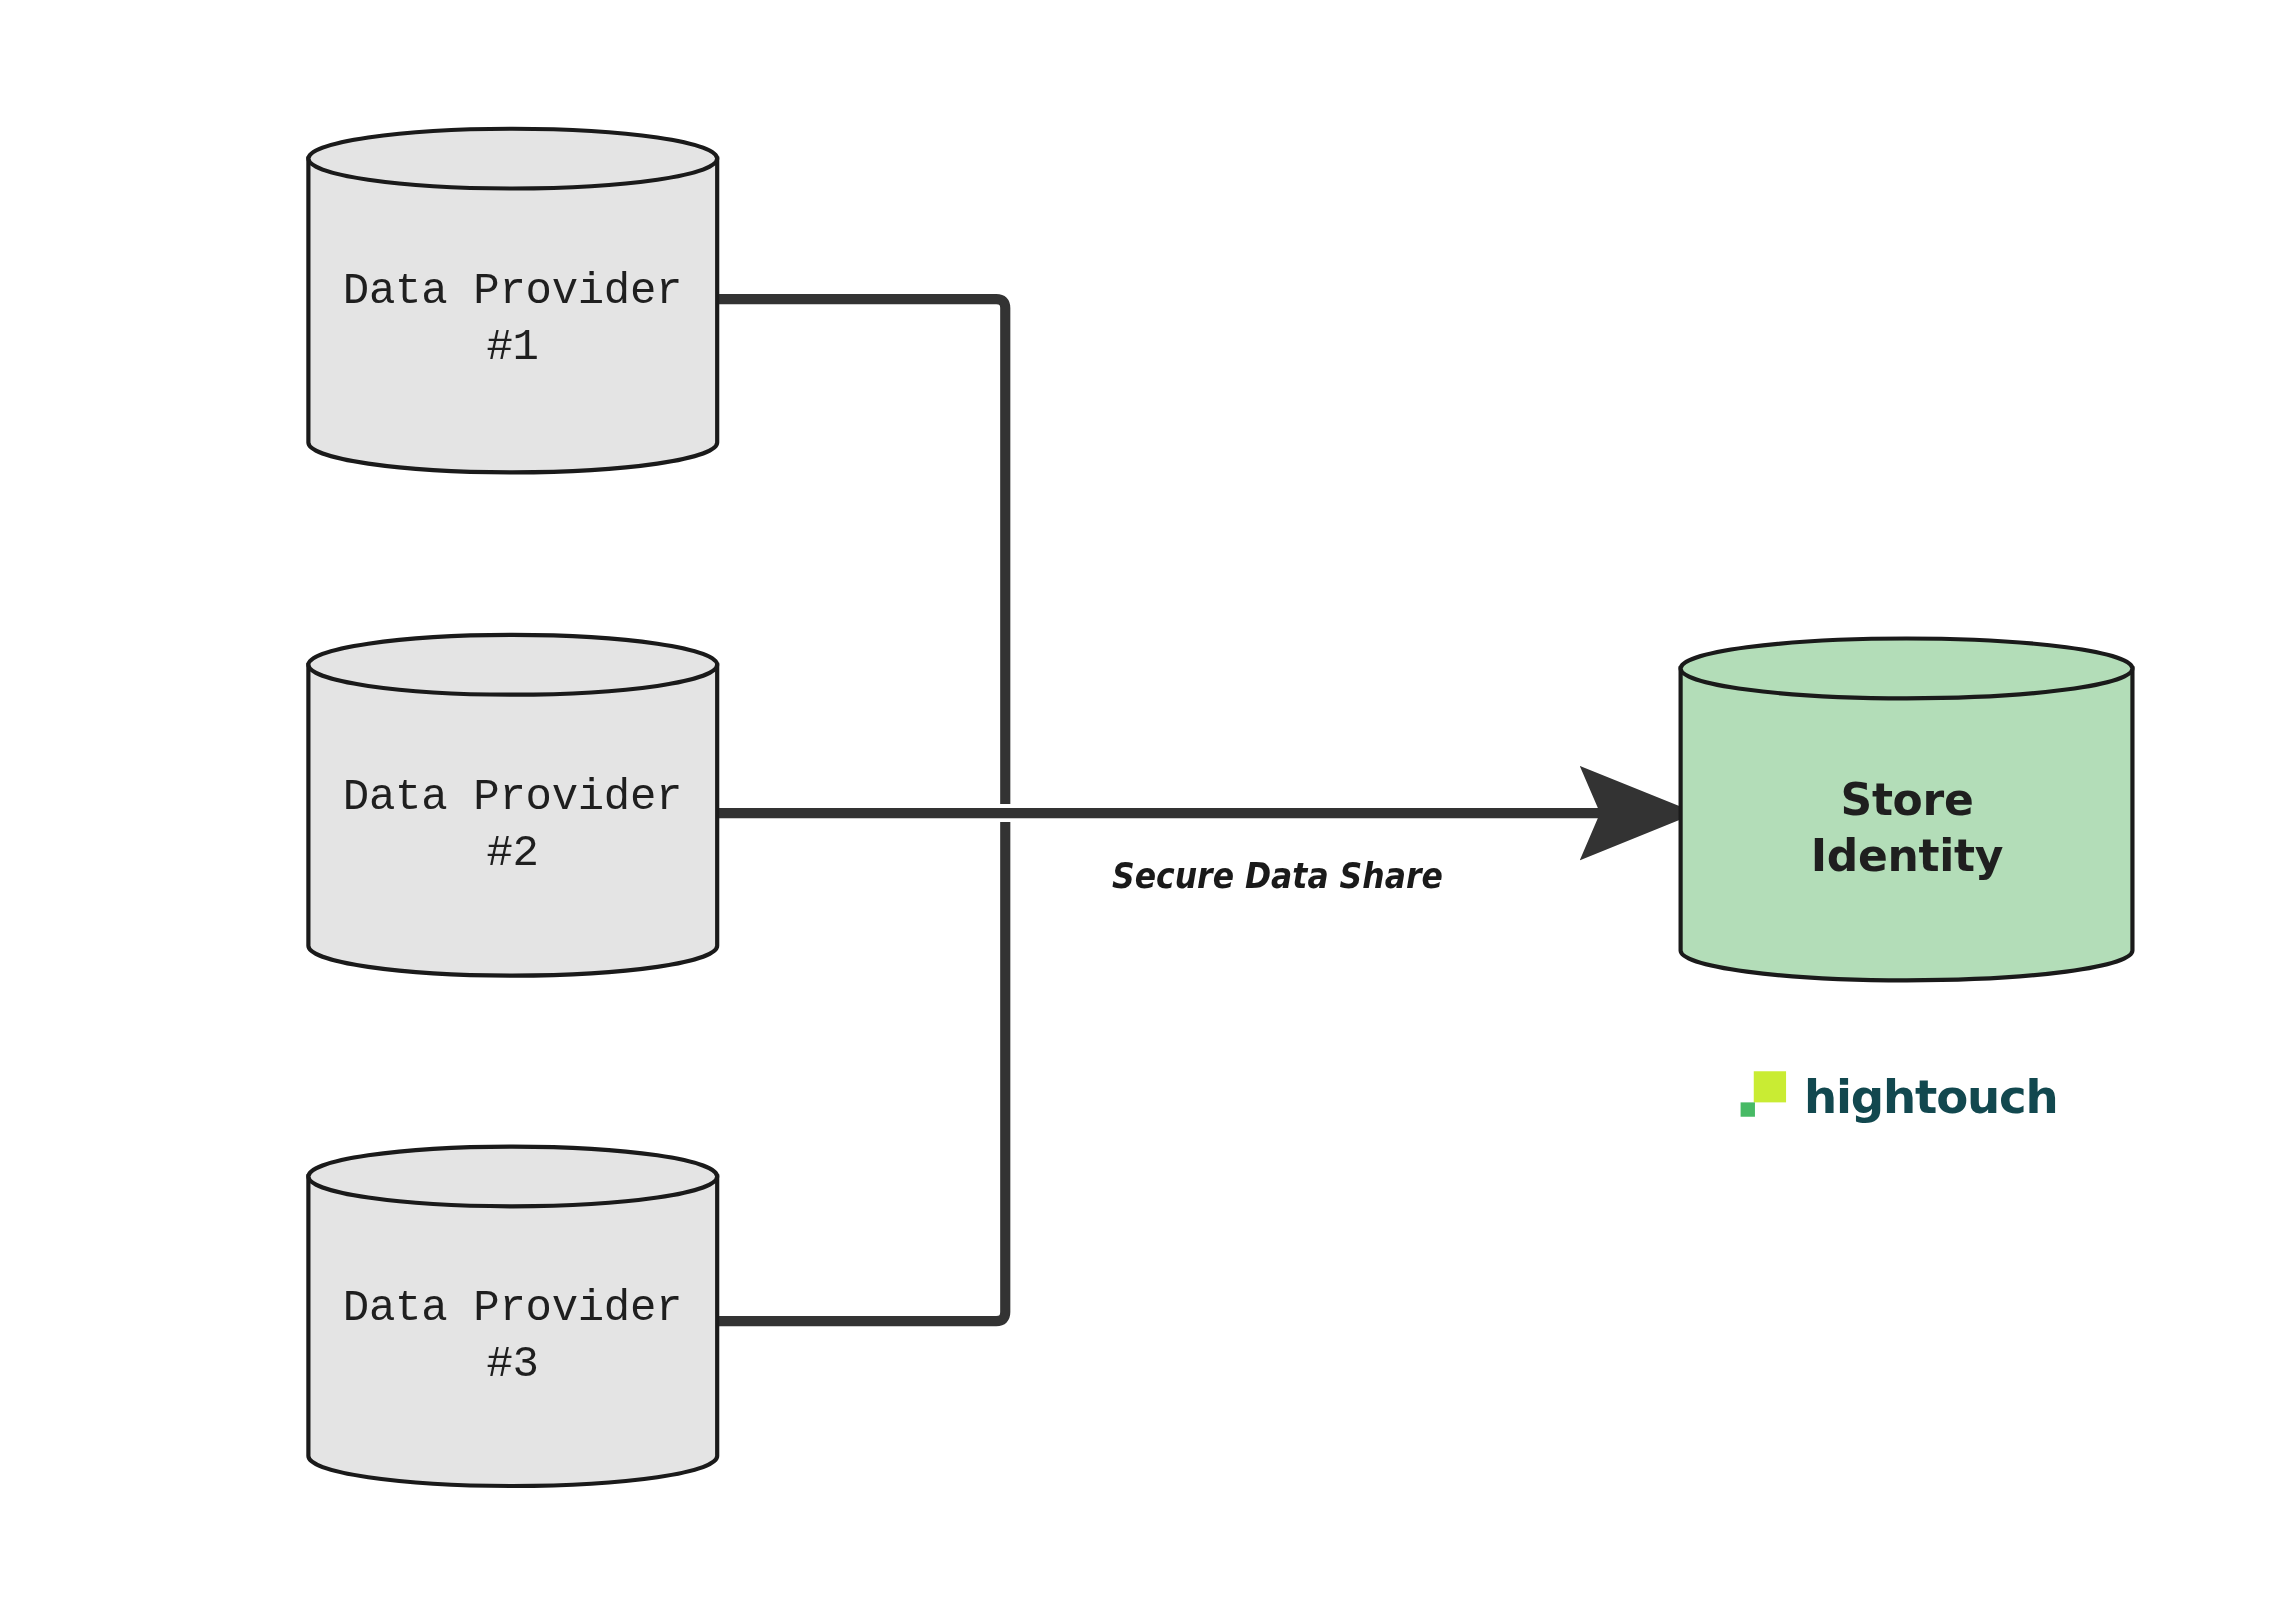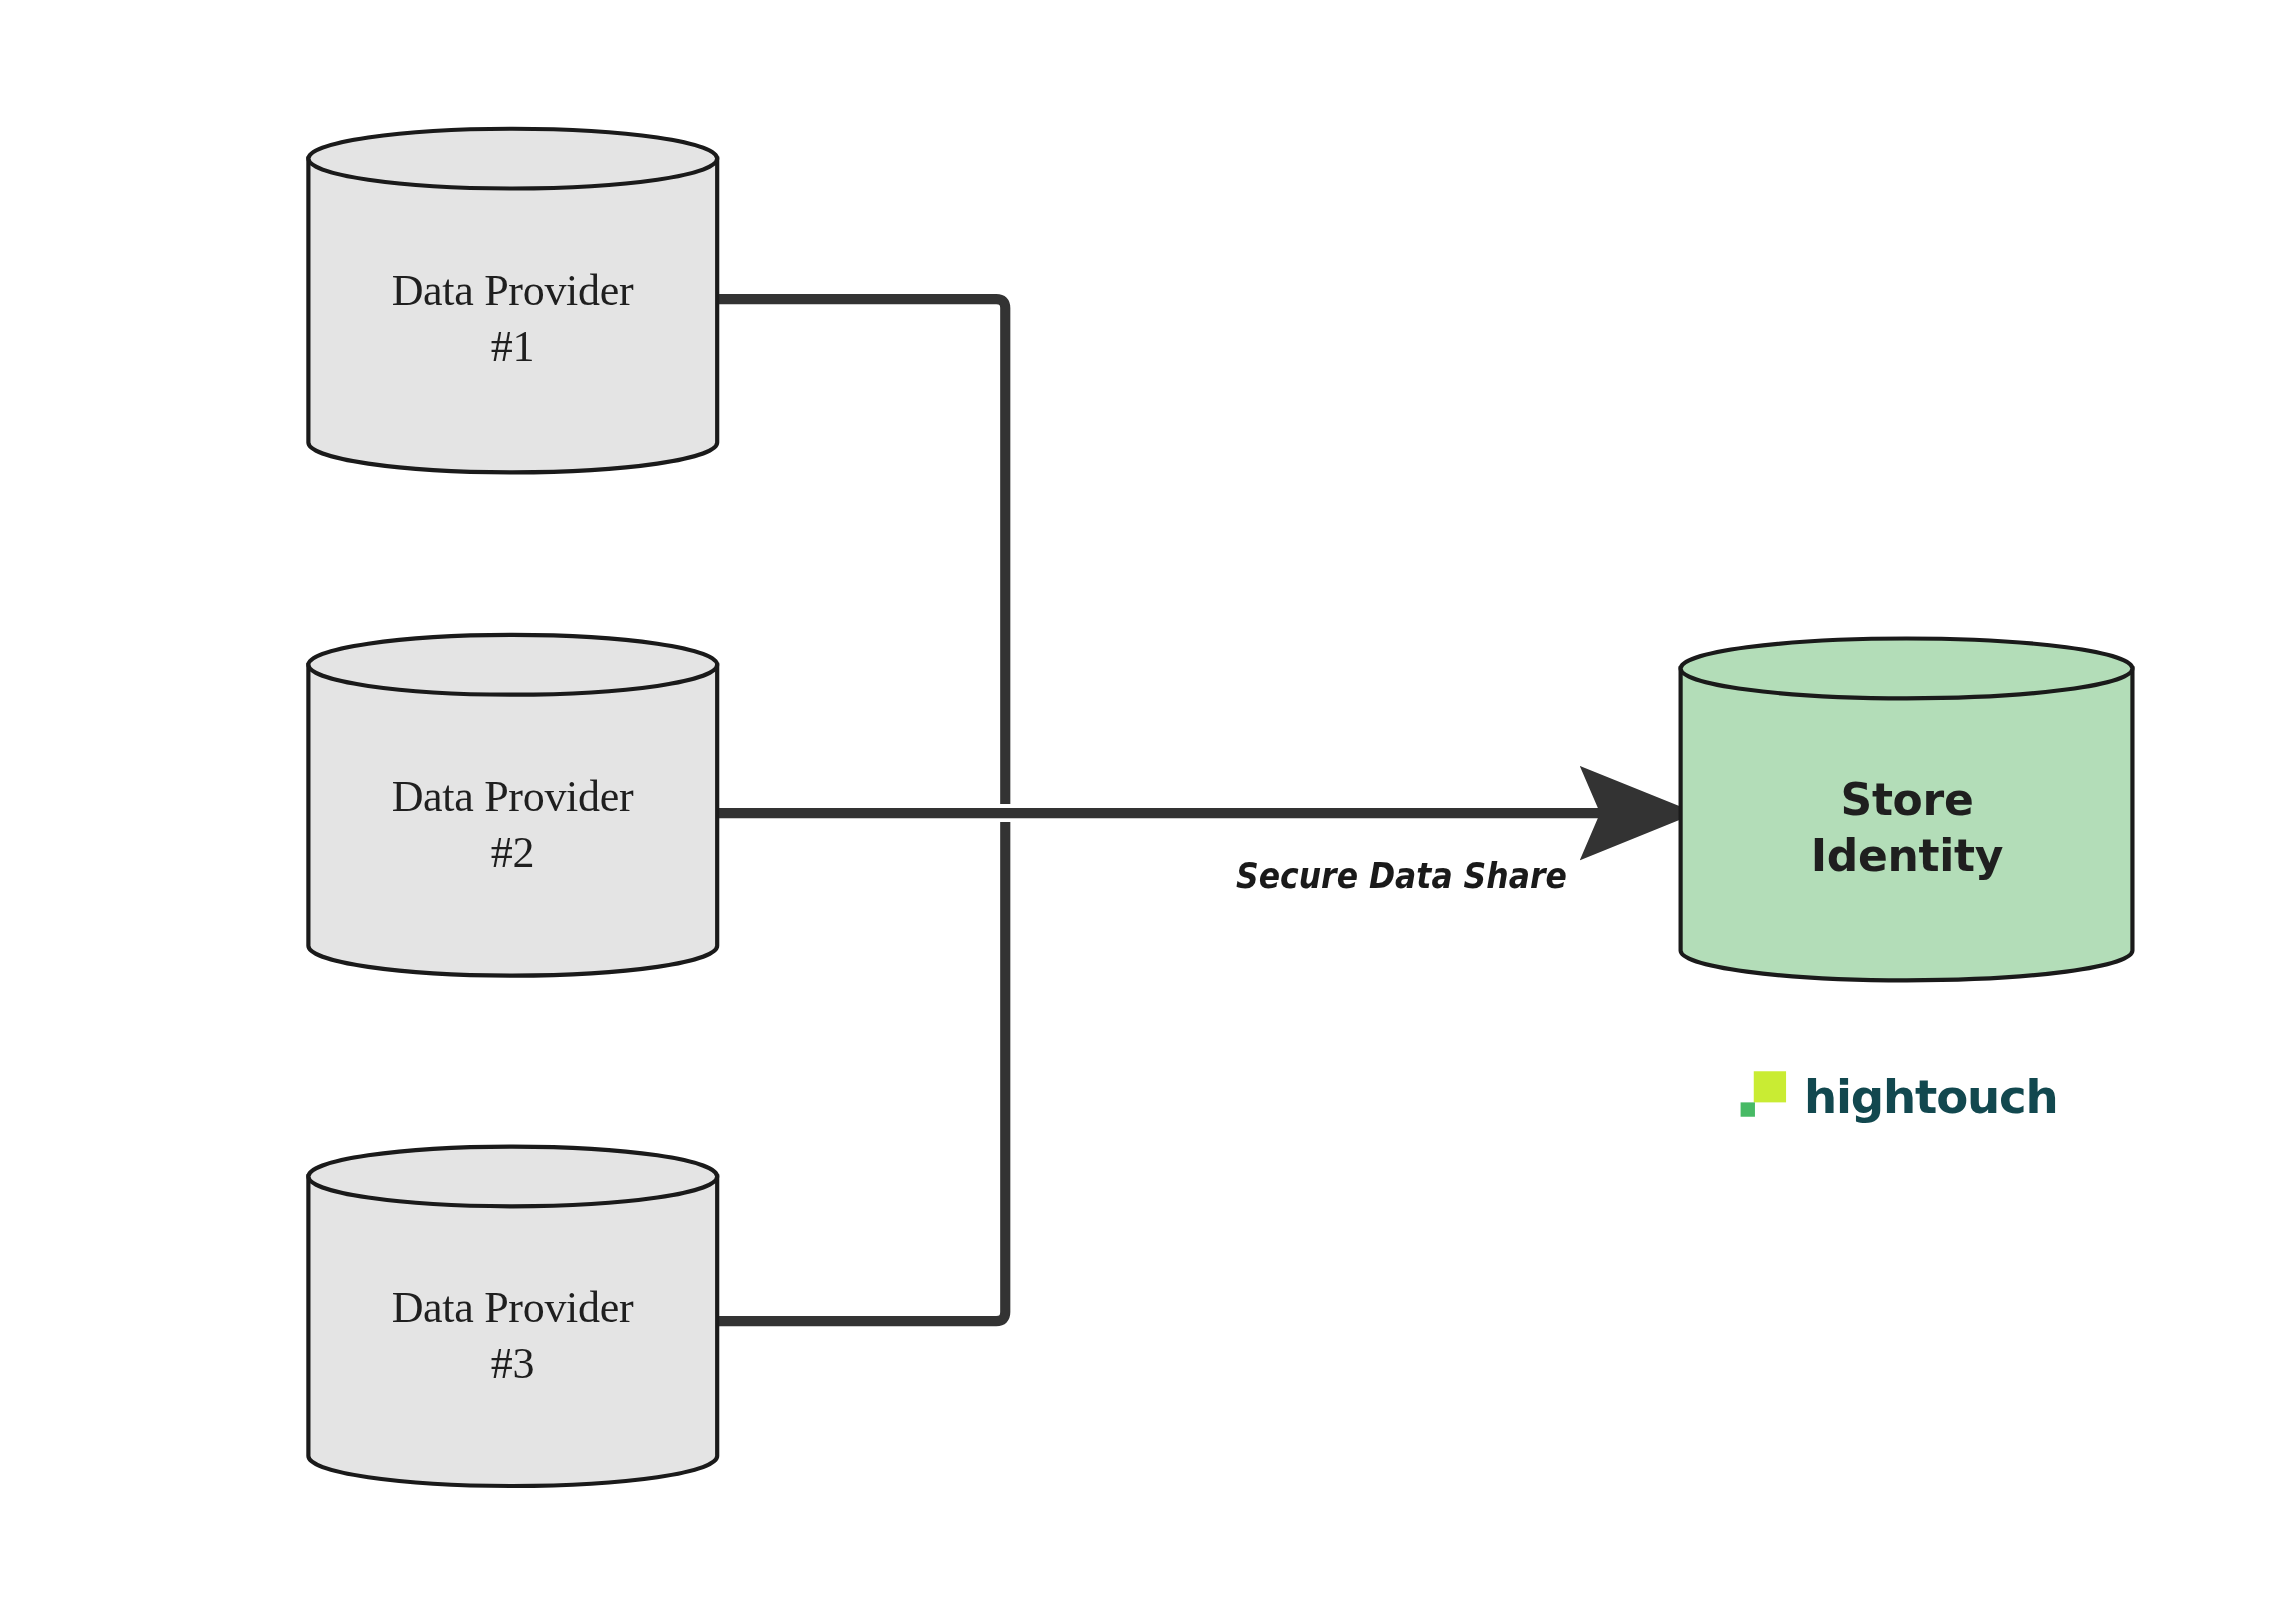--- a/index.html
+++ b/index.html
@@ -25,21 +25,21 @@
     height: 1598px;
   }
   .node-label {
     position: absolute;
     text-align: center;
     line-height: 1.28;
     color: #1f1f1f;
     user-select: none;
   }
   .provider-label {
-    font-family: Liberation Serif, serif;
+    font-family: Liberation Mono, monospace;
     font-size: 44px;
     font-weight: 400;
     letter-spacing: -0.3px;
     text-align: center;
   }
   .store-label {
     font-family: "DejaVu Sans", sans-serif;
     font-size: 44px;
     font-weight: 700;
     letter-spacing: -0.3px;
@@ -115,21 +115,21 @@
   <div class="node-label provider-label" style="left:308px; top:1280px; width:409px;">
     <div>Data Provider</div>
     <div>#3</div>
   </div>
 
   <div class="node-label store-label" style="left:1681px; top:772px; width:452px;">
     <div>Store</div>
     <div>Identity</div>
   </div>
 
-  <div class="edge-label" style="left:1236px; top:856px;">Secure Data Share</div>
+  <div class="edge-label" style="left:1112px; top:856px;">Secure Data Share</div>
 
   <div class="brand">
     <svg viewBox="0 0 600 130" width="359" height="78">
 
       <g>
         <rect x="28" y="27" width="54" height="52" fill="#c9ec33"></rect>
         <rect x="6" y="79" width="24" height="24" fill="#47ba65"></rect>
       </g>
 
       <text x="112" y="96" font-family="'DejaVu Sans', sans-serif" font-size="78" font-weight="700" letter-spacing="-2" fill="#12484f">hightouch</text>

